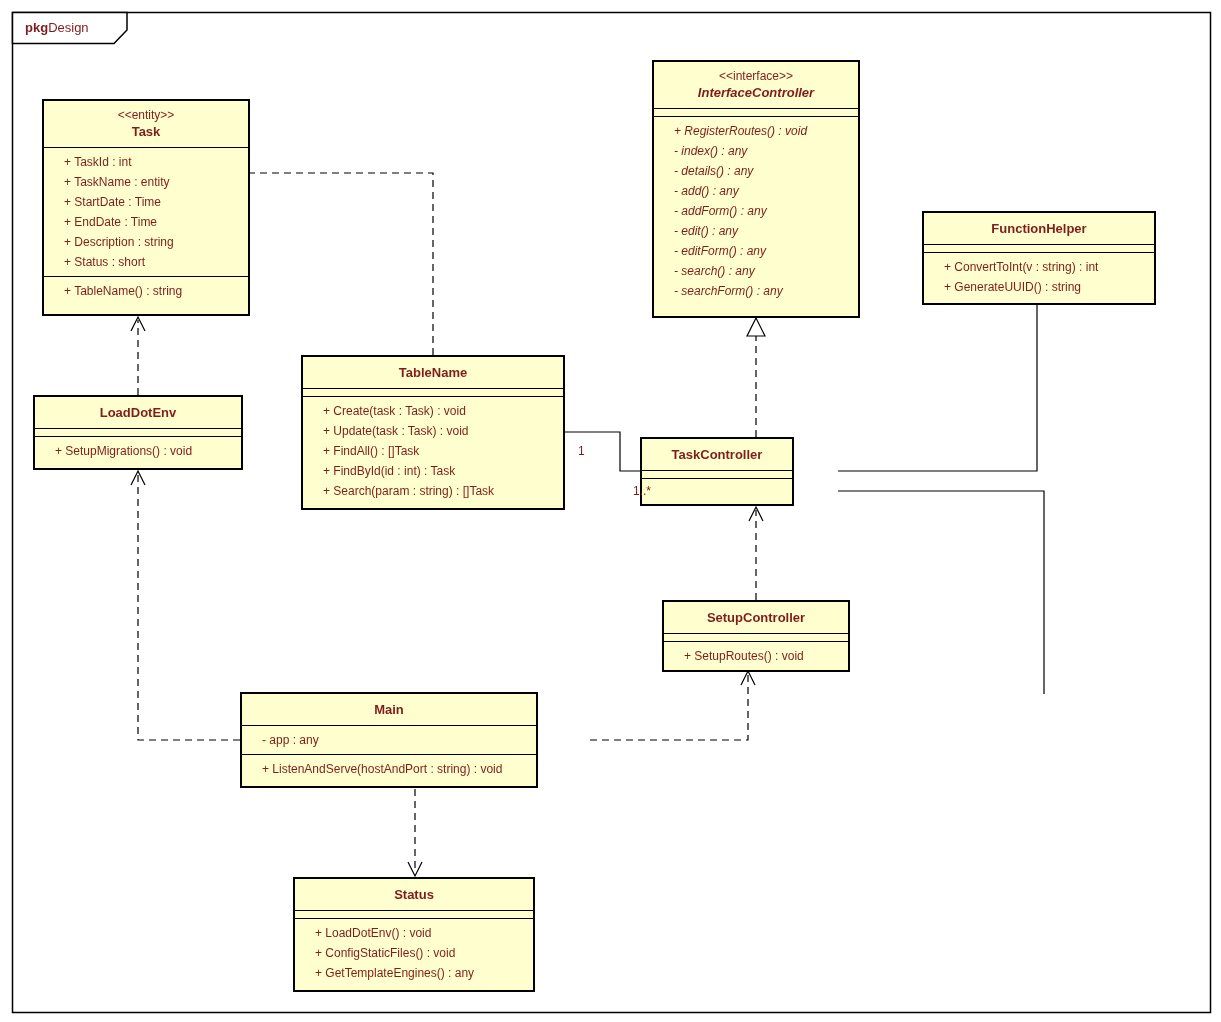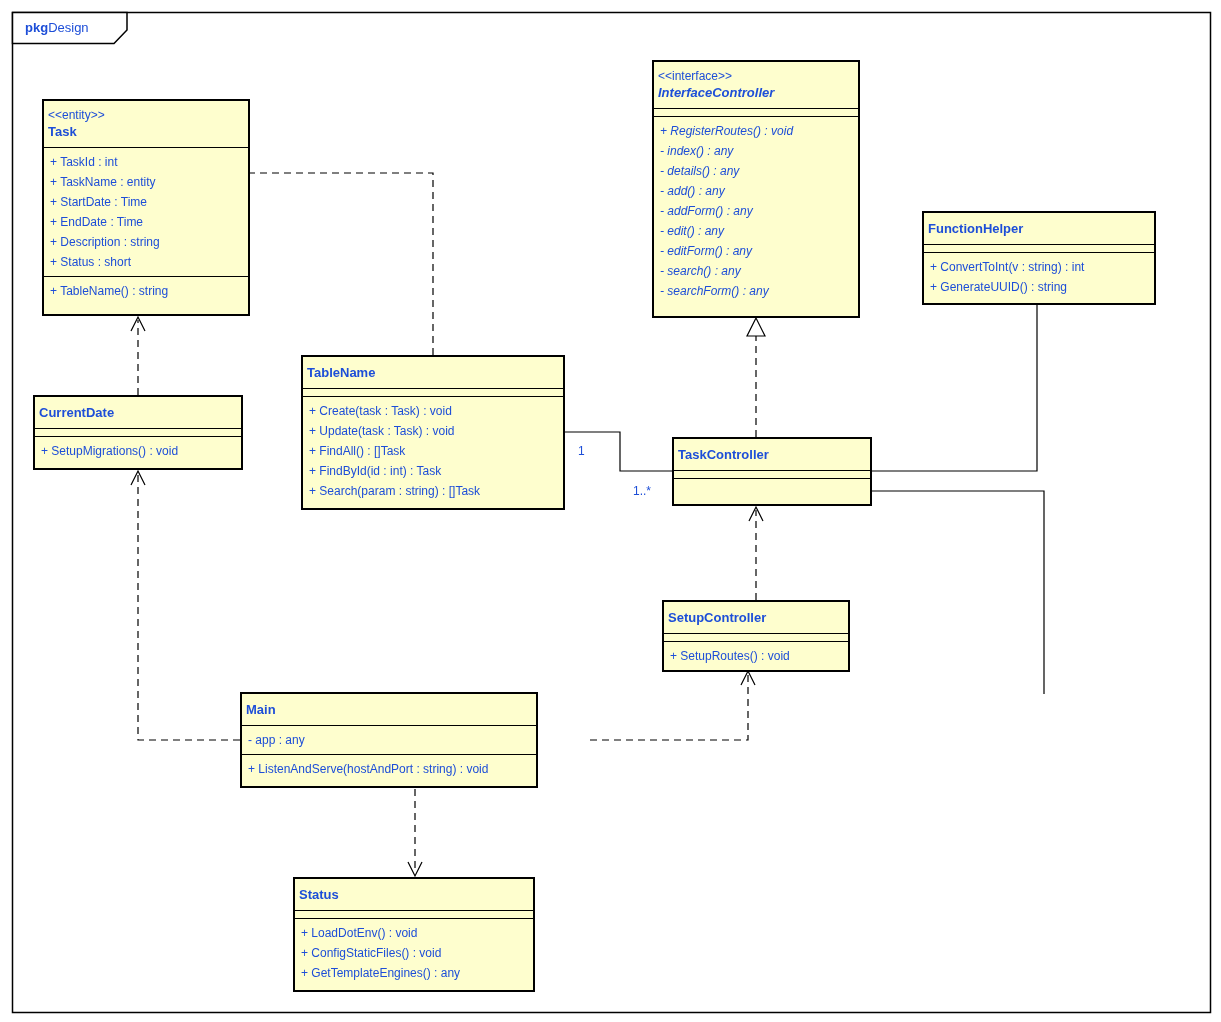--- a/index.html
+++ b/index.html
@@ -1,25 +1,25 @@
 <!DOCTYPE html>
 <html><head>
 <meta charset="utf-8">
 <style>
   html,body{margin:0;padding:0;background:#fff;}
   #canvas{position:relative;width:1221px;height:1022px;background:#fff;
-          font-family:"Liberation Sans",sans-serif;color:#1d4ed8;overflow:hidden;}
+          font-family:"Liberation Sans",sans-serif;color:#7f1d1d;overflow:hidden;}
   #wires{position:absolute;left:0;top:0;width:1221px;height:1022px;pointer-events:none;}
 
   .uml-class{position:absolute;box-sizing:border-box;background:#FEFECE;
              border:2px solid #000;display:flex;flex-direction:column;font-size:12px;}
-  .uml-header{text-align:left;padding:7px 4px 6px 4px;}
+  .uml-header{text-align:center;padding:7px 4px 6px 4px;}
   .stereo{font-size:12px;line-height:15px;}
   .cls-name{font-weight:bold;font-size:13px;line-height:18px;}
-  .compartment{border-top:1.5px solid #000;padding:4px 0;}
+  .compartment{border-top:1.5px solid #000;padding:4px 14px;}
   .compartment:empty{padding:0;height:7px;}
   .compartment.grow{flex:1;}
   .uml-ops.tall-empty:empty{height:24px;}
   .member-row{line-height:20px;padding:0 6px;white-space:nowrap;}
   .italic .cls-name{font-style:italic;}
   .italic .member-row{font-style:italic;}
 
   .frame-title{position:absolute;left:25px;top:17px;font-size:13px;line-height:22px;}
   .frame-title .kind{font-weight:bold;}
   .mult-label{position:absolute;font-size:12px;line-height:14px;}
@@ -147,29 +147,29 @@
         <div class="member-row">+ Create(task : Task) : void</div>
         <div class="member-row">+ Update(task : Task) : void</div>
         <div class="member-row">+ FindAll() : []Task</div>
         <div class="member-row">+ FindById(id : int) : Task</div>
         <div class="member-row">+ Search(param : string) : []Task</div>
       </div>
   </div>
 
   <div class="uml-class" style="left:33px;top:395px;width:210px;min-height:75px;">
     <div class="uml-header">
-      <div class="cls-name">CurrentDate</div>
+      <div class="cls-name">LoadDotEnv</div>
     </div>
     <div class="compartment uml-attrs"></div>
     <div class="compartment uml-ops grow">
         <div class="member-row">+ SetupMigrations() : void</div>
       </div>
   </div>
 
-  <div class="uml-class" style="left:672px;top:437px;width:200px;min-height:69px;">
+  <div class="uml-class" style="left:640px;top:437px;width:154px;min-height:69px;">
     <div class="uml-header">
       <div class="cls-name">TaskController</div>
     </div>
     <div class="compartment uml-attrs"></div>
     <div class="compartment uml-ops grow tall-empty"></div>
   </div>
 
   <div class="uml-class" style="left:662px;top:600px;width:188px;min-height:70px;">
     <div class="uml-header">
       <div class="cls-name">SetupController</div>

